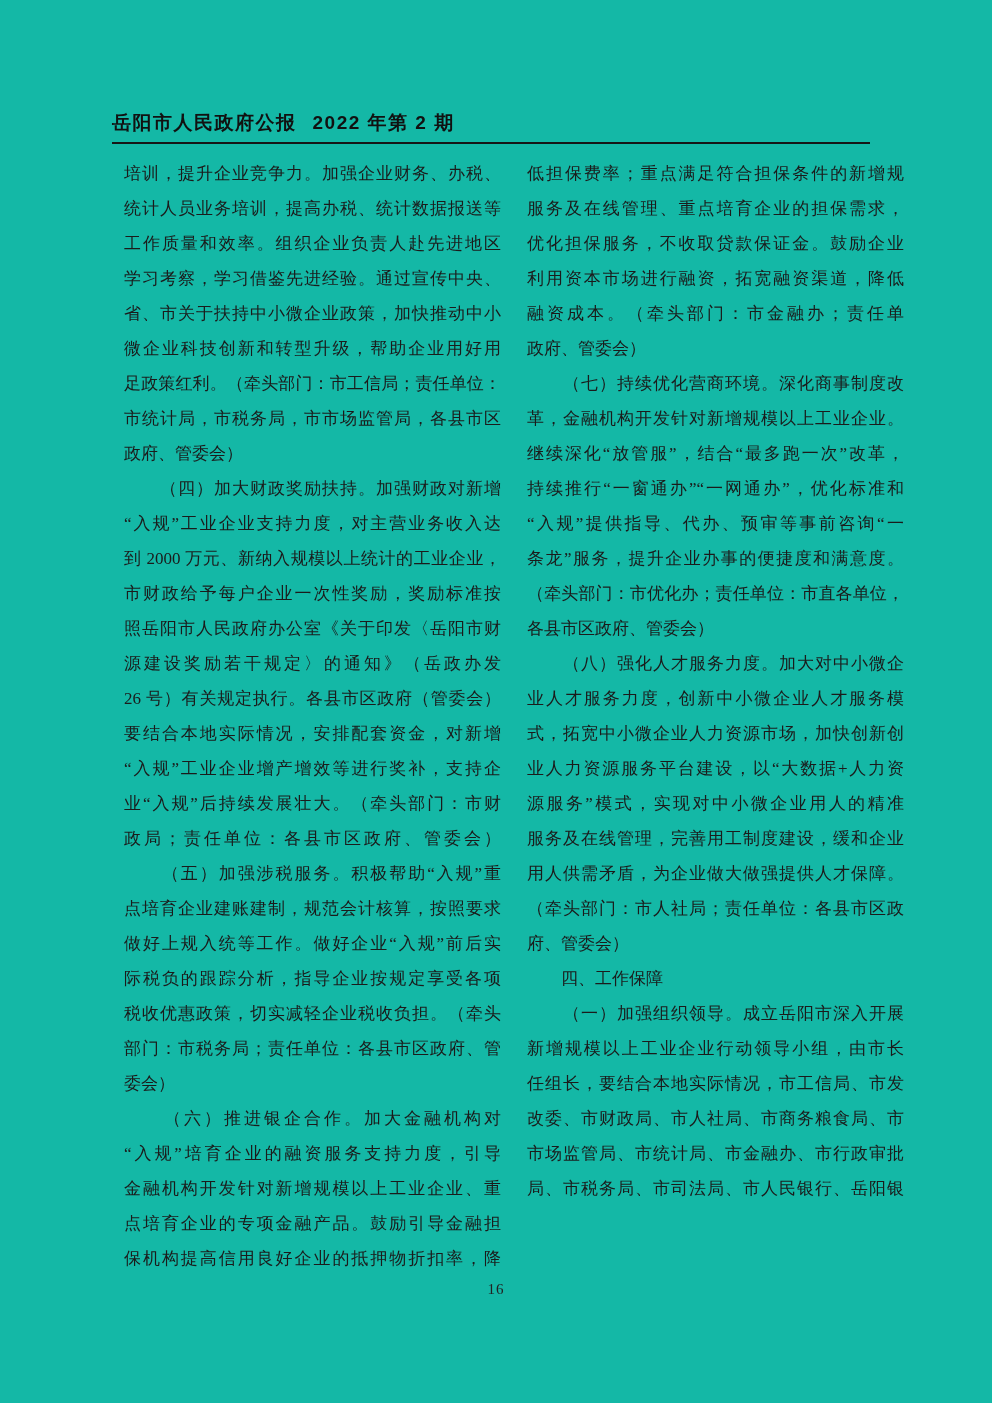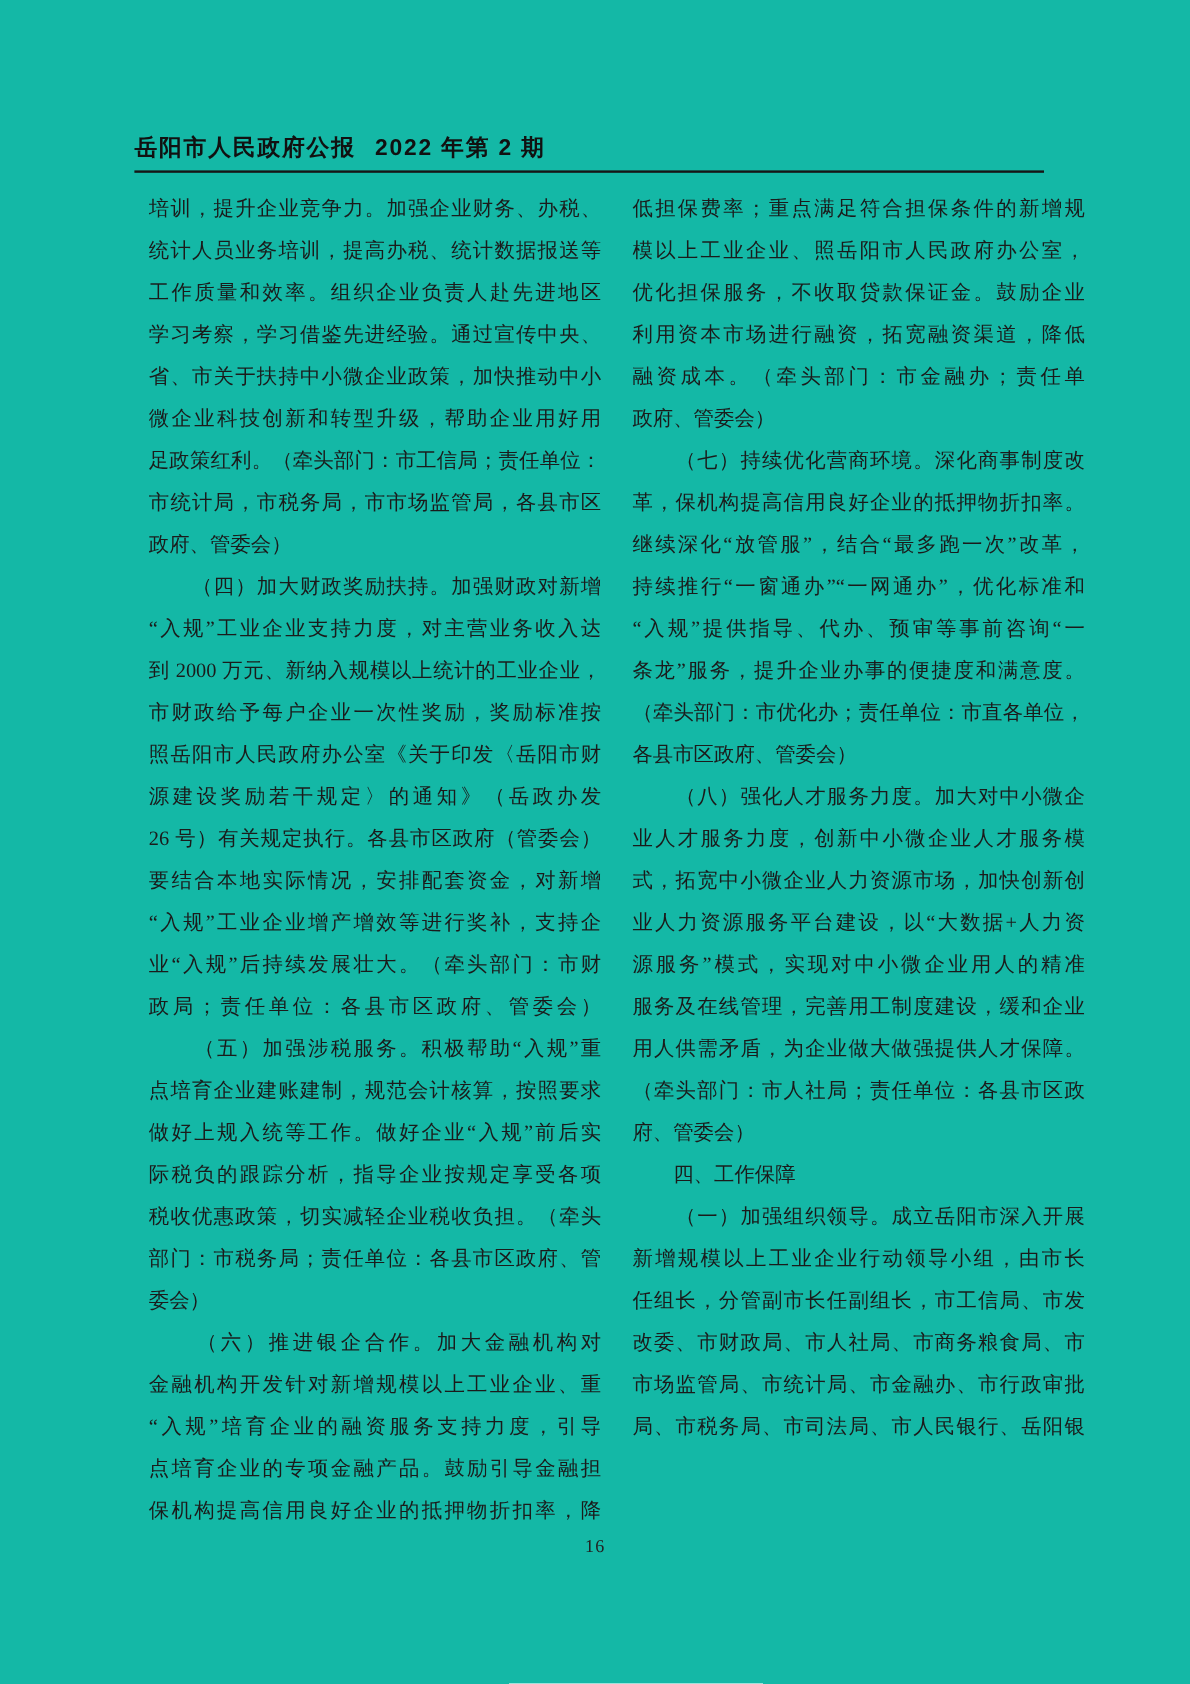--- a/index.html
+++ b/index.html
@@ -106,54 +106,54 @@
         <p class="line j">业“入规”后持续发展壮大。（牵头部门：市财</p>
         <p class="line j">政局；责任单位：各县市区政府、管委会）</p>
         <p class="line j">　　（五）加强涉税服务。积极帮助“入规”重</p>
         <p class="line j">点培育企业建账建制，规范会计核算，按照要求</p>
         <p class="line j">做好上规入统等工作。做好企业“入规”前后实</p>
         <p class="line j">际税负的跟踪分析，指导企业按规定享受各项</p>
         <p class="line j">税收优惠政策，切实减轻企业税收负担。（牵头</p>
         <p class="line j">部门：市税务局；责任单位：各县市区政府、管</p>
         <p class="line">委会）</p>
         <p class="line j">　　（六）推进银企合作。加大金融机构对</p>
+        <p class="line j">“入规”培育企业的融资服务支持力度，引导</p>
         <p class="line j">金融机构开发针对新增规模以上工业企业、重</p>
-        <p class="line j">“入规”培育企业的融资服务支持力度，引导</p>
         <p class="line j">点培育企业的专项金融产品。鼓励引导金融担</p>
         <p class="line j">保机构提高信用良好企业的抵押物折扣率，降</p>
       </div>
     <div class="col">
 
     <p class="line j">低担保费率；重点满足符合担保条件的新增规</p>
-        <p class="line j">模以上工业企业、照岳阳市人民政府办公室，</p>
+        <p class="line j">服务及在线管理、重点培育企业的担保需求，</p>
         <p class="line j">优化担保服务，不收取贷款保证金。鼓励企业</p>
         <p class="line j">利用资本市场进行融资，拓宽融资渠道，降低</p>
         <p class="line j">融资成本。（牵头部门：市金融办；责任单</p>
         <p class="line">政府、管委会）</p>
         <p class="line j">　　（七）持续优化营商环境。深化商事制度改</p>
-        <p class="line j">革，保机构提高信用良好企业的抵押物折扣率。</p>
+        <p class="line j">革，金融机构开发针对新增规模以上工业企业。</p>
         <p class="line j">继续深化“放管服”，结合“最多跑一次”改革，</p>
         <p class="line j">持续推行“一窗通办”“一网通办”，优化标准和</p>
         <p class="line j">“入规”提供指导、代办、预审等事前咨询“一</p>
         <p class="line j">条龙”服务，提升企业办事的便捷度和满意度。</p>
         <p class="line j">（牵头部门：市优化办；责任单位：市直各单位，</p>
         <p class="line">各县市区政府、管委会）</p>
         <p class="line j">　　（八）强化人才服务力度。加大对中小微企</p>
         <p class="line j">业人才服务力度，创新中小微企业人才服务模</p>
         <p class="line j">式，拓宽中小微企业人力资源市场，加快创新创</p>
         <p class="line j">业人力资源服务平台建设，以“大数据+人力资</p>
         <p class="line j">源服务”模式，实现对中小微企业用人的精准</p>
         <p class="line j">服务及在线管理，完善用工制度建设，缓和企业</p>
         <p class="line j">用人供需矛盾，为企业做大做强提供人才保障。</p>
         <p class="line j">（牵头部门：市人社局；责任单位：各县市区政</p>
         <p class="line">府、管委会）</p>
         <p class="line">　　四、工作保障</p>
         <p class="line j">　　（一）加强组织领导。成立岳阳市深入开展</p>
         <p class="line j">新增规模以上工业企业行动领导小组，由市长</p>
-        <p class="line j">任组长，分管副市长任副组长，市工信局、市发</p>
+        <p class="line j">任组长，要结合本地实际情况，市工信局、市发</p>
         <p class="line j">改委、市财政局、市人社局、市商务粮食局、市</p>
         <p class="line j">市场监管局、市统计局、市金融办、市行政审批</p>
         <p class="line j">局、市税务局、市司法局、市人民银行、岳阳银</p>
       </div>
   </main>
 
   <footer class="page-footer">
     <span class="page-number">16</span>
   </footer>
 

